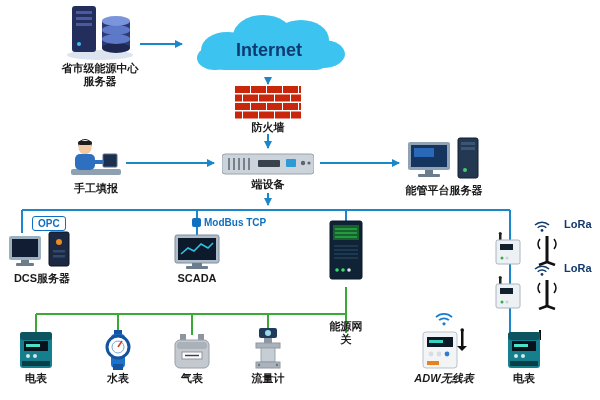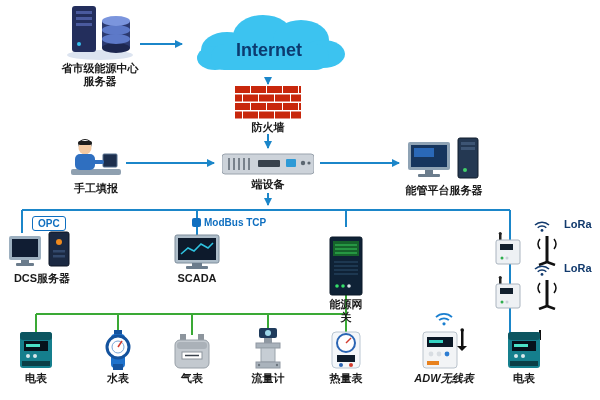--- a/index.html
+++ b/index.html
@@ -188,21 +188,21 @@
     <svg width="46" height="36" viewBox="0 0 46 36">
       <rect x="1" y="1" width="44" height="28" rx="2" fill="#aebdc9" stroke="#7e8e9c"></rect>
       <rect x="4" y="4" width="38" height="22" fill="#0d1a2c"></rect>
       <polyline points="7,20 14,14 20,17 27,10 34,14 39,9" fill="none" stroke="#2fc3e0" stroke-width="1.6"></polyline>
       <rect x="18" y="29" width="10" height="3" fill="#6b7c8c"></rect>
       <rect x="12" y="32" width="22" height="3" rx="1" fill="#6b7c8c"></rect>
     </svg>
     <div class="lbl">SCADA</div>
   </div>
 
-  <div class="node" style="left:328px;top:236px;width:36px;">
+  <div class="node" style="left:328px;top:220px;width:36px;gap:38px;">
     <svg width="36" height="60" viewBox="0 0 36 60">
       <rect x="2" y="1" width="32" height="58" rx="2" fill="#0f2236" stroke="#0a1828"></rect>
       <rect x="5" y="5" width="26" height="15" fill="#15632b"></rect>
       <line x1="7" y1="9" x2="29" y2="9" stroke="#2fae4e" stroke-width="1.4"></line>
       <line x1="7" y1="13" x2="29" y2="13" stroke="#2fae4e" stroke-width="1.4"></line>
       <line x1="7" y1="17" x2="29" y2="17" stroke="#2fae4e" stroke-width="1.4"></line>
       <g stroke="#24425e" stroke-width="1.4">
         <line x1="6" y1="26" x2="30" y2="26"></line>
           <line x1="6" y1="30" x2="30" y2="30"></line>
         <line x1="6" y1="34" x2="30" y2="34"></line>
@@ -317,31 +317,20 @@
       <rect x="14" y="10" width="8" height="5" fill="#8f98a2"></rect>
       <rect x="6" y="15" width="24" height="5" fill="#aab3bc" stroke="#8f98a2"></rect>
       <rect x="11" y="20" width="14" height="14" fill="#c6cdd4" stroke="#9aa3ab"></rect>
       <rect x="6" y="34" width="24" height="6" fill="#aab3bc" stroke="#8f98a2"></rect>
       <circle cx="9" cy="37" r="1.2" fill="#6d767e"></circle>
       <circle cx="27" cy="37" r="1.2" fill="#6d767e"></circle>
     </svg>
     <div class="lbl">流量计</div>
   </div>
 
-  <div class="node" style="left:314px;top:330px;width:64px;">
-    <svg width="36" height="40" viewBox="0 0 36 40">
-      <rect x="4" y="2" width="28" height="36" rx="4" fill="#f4f7fa" stroke="#b9c6d2"></rect>
-      <circle cx="18" cy="13" r="9" fill="#fff" stroke="#2a65b4" stroke-width="2"></circle>
-      <line x1="18" y1="13" x2="23" y2="8" stroke="#d23b2e" stroke-width="1.5"></line>
-      <rect x="9" y="25" width="18" height="7" fill="#0e1c2c"></rect>
-      <circle cx="13" cy="35" r="2" fill="#2a65b4"></circle>
-      <circle cx="23" cy="35" r="2" fill="#d23b2e"></circle>
-    </svg>
-    <div class="lbl">热量表</div>
-  </div>
 
   <div class="node" style="left:409px;top:310px;width:70px;font-style:italic;">
     <svg width="22" height="16" viewBox="0 0 24 18">
       <g fill="none" stroke="#1a7fd0" stroke-width="2">
         <path d="M3,8 a13,13 0 0 1 18,0"></path>
         <path d="M6.5,11.5 a8,8 0 0 1 11,0"></path>
       </g>
       <circle cx="12" cy="15.5" r="1.8" fill="#1a7fd0"></circle>
     </svg>
     <svg width="46" height="42" viewBox="0 0 46 42" style="margin-top:2px;">

